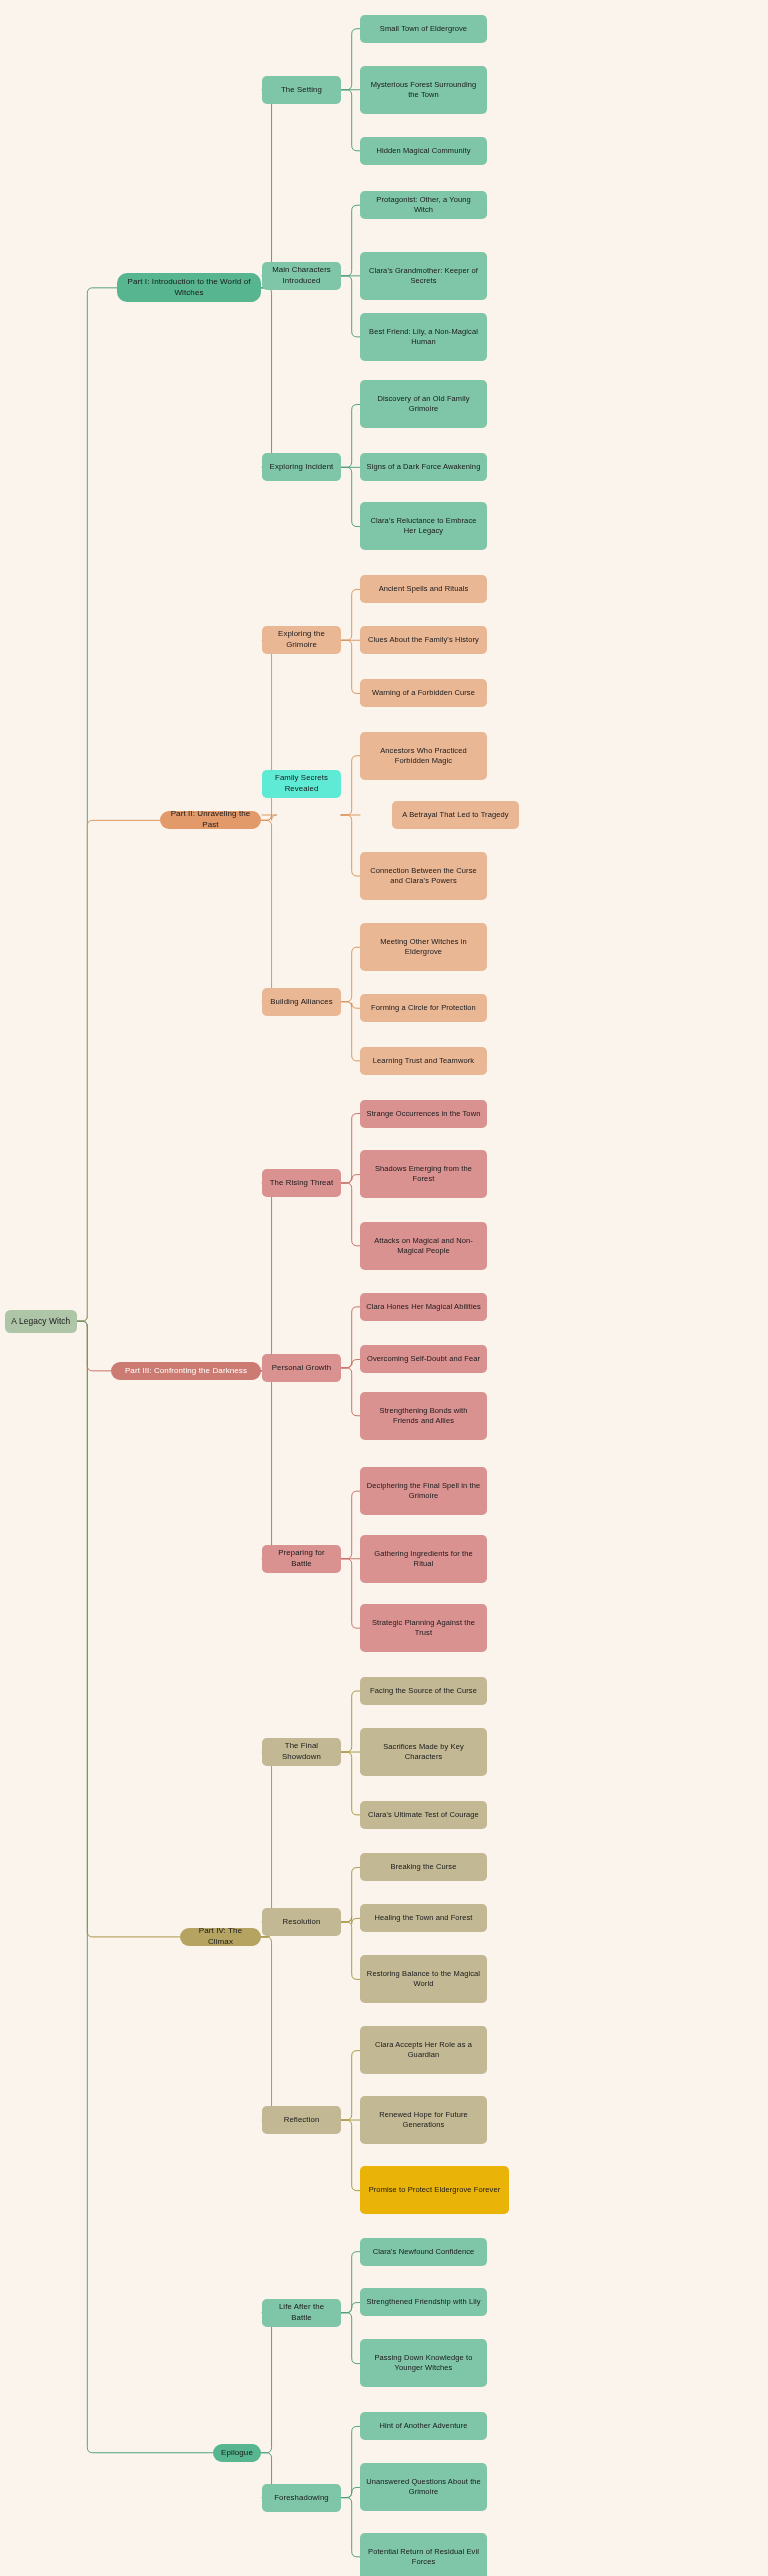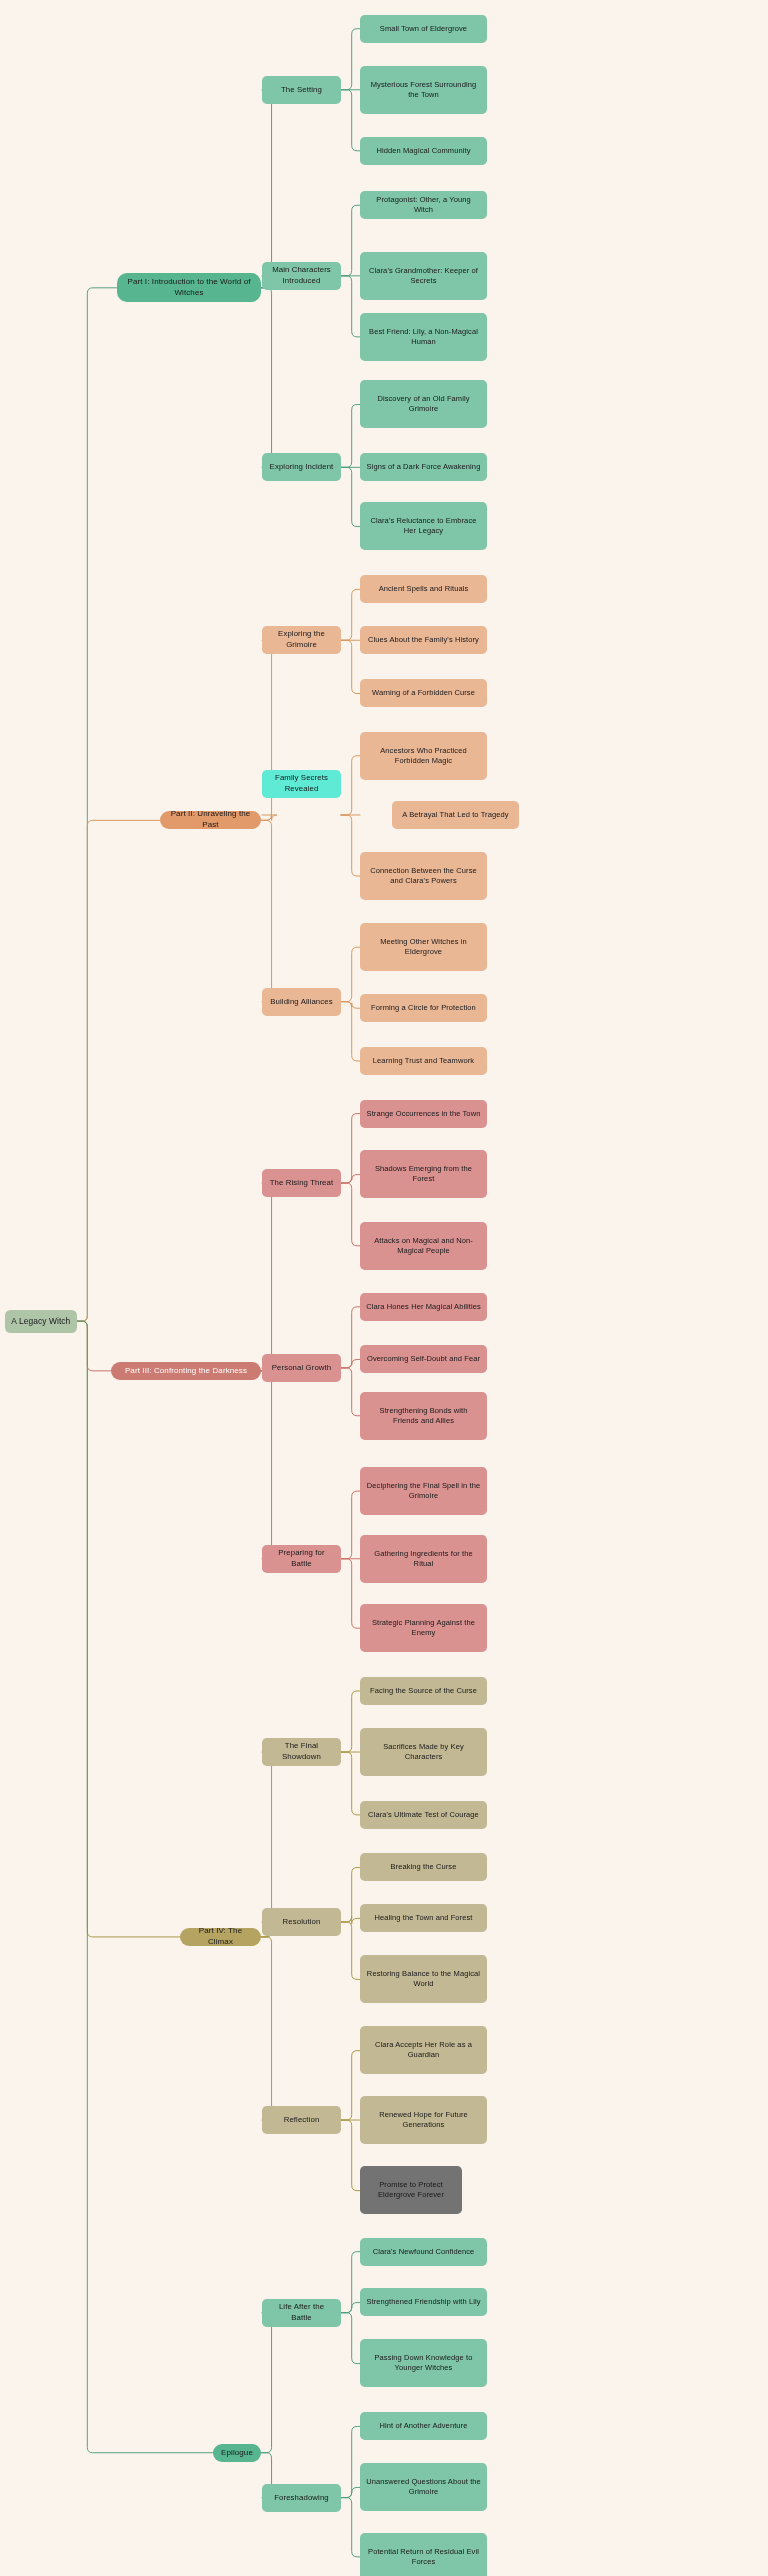--- a/index.html
+++ b/index.html
@@ -156,34 +156,34 @@
       <div class="node lvl3" style="left: 360px; top: 1100px; width: 127px; min-height: 28px; height: 28px; background: rgb(218, 146, 144);">Strange Occurrences in the Town</div>
       <div class="node lvl3" style="left: 360px; top: 1150px; width: 127px; min-height: 48px; height: 48px; background: rgb(218, 146, 144);">Shadows Emerging from the Forest</div>
       <div class="node lvl3" style="left: 360px; top: 1222px; width: 127px; min-height: 48px; height: 48px; background: rgb(218, 146, 144);">Attacks on Magical and Non-Magical People</div>
       <div class="node lvl2" style="left: 262px; top: 1354px; width: 79px; min-height: 28px; height: 28px; background: rgb(218, 146, 144);">Personal Growth</div>
       <div class="node lvl3" style="left: 360px; top: 1293px; width: 127px; min-height: 28px; height: 28px; background: rgb(218, 146, 144);">Clara Hones Her Magical Abilities</div>
       <div class="node lvl3" style="left: 360px; top: 1345px; width: 127px; min-height: 28px; height: 28px; background: rgb(218, 146, 144);">Overcoming Self-Doubt and Fear</div>
       <div class="node lvl3" style="left: 360px; top: 1392px; width: 127px; min-height: 48px; height: 48px; background: rgb(218, 146, 144);">Strengthening Bonds with Friends and Allies</div>
       <div class="node lvl2" style="left: 262px; top: 1545px; width: 79px; min-height: 28px; height: 28px; background: rgb(218, 146, 144);">Preparing for Battle</div>
       <div class="node lvl3" style="left: 360px; top: 1467px; width: 127px; min-height: 48px; height: 48px; background: rgb(218, 146, 144);">Deciphering the Final Spell in the Grimoire</div>
       <div class="node lvl3" style="left: 360px; top: 1535px; width: 127px; min-height: 48px; height: 48px; background: rgb(218, 146, 144);">Gathering Ingredients for the Ritual</div>
-      <div class="node lvl3" style="left: 360px; top: 1604px; width: 127px; min-height: 48px; height: 48px; background: rgb(218, 146, 144);">Strategic Planning Against the Enemy</div>
+      <div class="node lvl3" style="left: 360px; top: 1604px; width: 127px; min-height: 48px; height: 48px; background: rgb(218, 146, 144);">Strategic Planning Against the Trust</div>
       <div class="node lvl1" style="left: 180px; top: 1928px; width: 81px; min-height: 18px; height: 18px; background: rgb(181, 164, 97);">Part IV: The Climax</div>
       <div class="node lvl2" style="left: 262px; top: 1738px; width: 79px; min-height: 28px; height: 28px; background: rgb(194, 184, 148);">The Final Showdown</div>
       <div class="node lvl3" style="left: 360px; top: 1677px; width: 127px; min-height: 28px; height: 28px; background: rgb(194, 184, 148);">Facing the Source of the Curse</div>
       <div class="node lvl3" style="left: 360px; top: 1728px; width: 127px; min-height: 48px; height: 48px; background: rgb(194, 184, 148);">Sacrifices Made by Key Characters</div>
       <div class="node lvl3" style="left: 360px; top: 1801px; width: 127px; min-height: 28px; height: 28px; background: rgb(194, 184, 148);">Clara's Ultimate Test of Courage</div>
       <div class="node lvl2" style="left: 262px; top: 1908px; width: 79px; min-height: 28px; height: 28px; background: rgb(194, 184, 148);">Resolution</div>
       <div class="node lvl3" style="left: 360px; top: 1853px; width: 127px; min-height: 28px; height: 28px; background: rgb(194, 184, 148);">Breaking the Curse</div>
       <div class="node lvl3" style="left: 360px; top: 1904px; width: 127px; min-height: 28px; height: 28px; background: rgb(194, 184, 148);">Healing the Town and Forest</div>
       <div class="node lvl3" style="left: 360px; top: 1955px; width: 127px; min-height: 48px; height: 48px; background: rgb(194, 184, 148);">Restoring Balance to the Magical World</div>
       <div class="node lvl2" style="left: 262px; top: 2106px; width: 79px; min-height: 28px; height: 28px; background: rgb(194, 184, 148);">Reflection</div>
       <div class="node lvl3" style="left: 360px; top: 2026px; width: 127px; min-height: 48px; height: 48px; background: rgb(194, 184, 148);">Clara Accepts Her Role as a Guardian</div>
       <div class="node lvl3" style="left: 360px; top: 2096px; width: 127px; min-height: 48px; height: 48px; background: rgb(194, 184, 148);">Renewed Hope for Future Generations</div>
-      <div class="node lvl3" style="left: 360px; top: 2166px; width: 102px; min-height: 48px; height: 48px; background: #737373;">Promise to Protect Eldergrove Forever</div>
+      <div class="node lvl3" style="left: 360px; top: 2166px; width: 149px; min-height: 48px; height: 48px; background: #eab308;">Promise to Protect Eldergrove Forever</div>
       <div class="node lvl1" style="left: 213px; top: 2444px; width: 48px; min-height: 18px; height: 18px; background: rgb(87, 181, 143);">Epilogue</div>
       <div class="node lvl2" style="left: 262px; top: 2299px; width: 79px; min-height: 28px; height: 28px; background: rgb(127, 198, 168);">Life After the Battle</div>
       <div class="node lvl3" style="left: 360px; top: 2238px; width: 127px; min-height: 28px; height: 28px; background: rgb(127, 198, 168);">Clara's Newfound Confidence</div>
       <div class="node lvl3" style="left: 360px; top: 2288px; width: 127px; min-height: 28px; height: 28px; background: rgb(127, 198, 168);">Strengthened Friendship with Lily</div>
       <div class="node lvl3" style="left: 360px; top: 2339px; width: 127px; min-height: 48px; height: 48px; background: rgb(127, 198, 168);">Passing Down Knowledge to Younger Witches</div>
       <div class="node lvl2" style="left: 262px; top: 2484px; width: 79px; min-height: 28px; height: 28px; background: rgb(127, 198, 168);">Foreshadowing</div>
       <div class="node lvl3" style="left: 360px; top: 2412px; width: 127px; min-height: 28px; height: 28px; background: rgb(127, 198, 168);">Hint of Another Adventure</div>
       <div class="node lvl3" style="left: 360px; top: 2463px; width: 127px; min-height: 48px; height: 48px; background: rgb(127, 198, 168);">Unanswered Questions About the Grimoire</div>
       <div class="node lvl3" style="left: 360px; top: 2533px; width: 127px; min-height: 48px; height: 48px; background: rgb(127, 198, 168);">Potential Return of Residual Evil Forces</div>
     </div>

